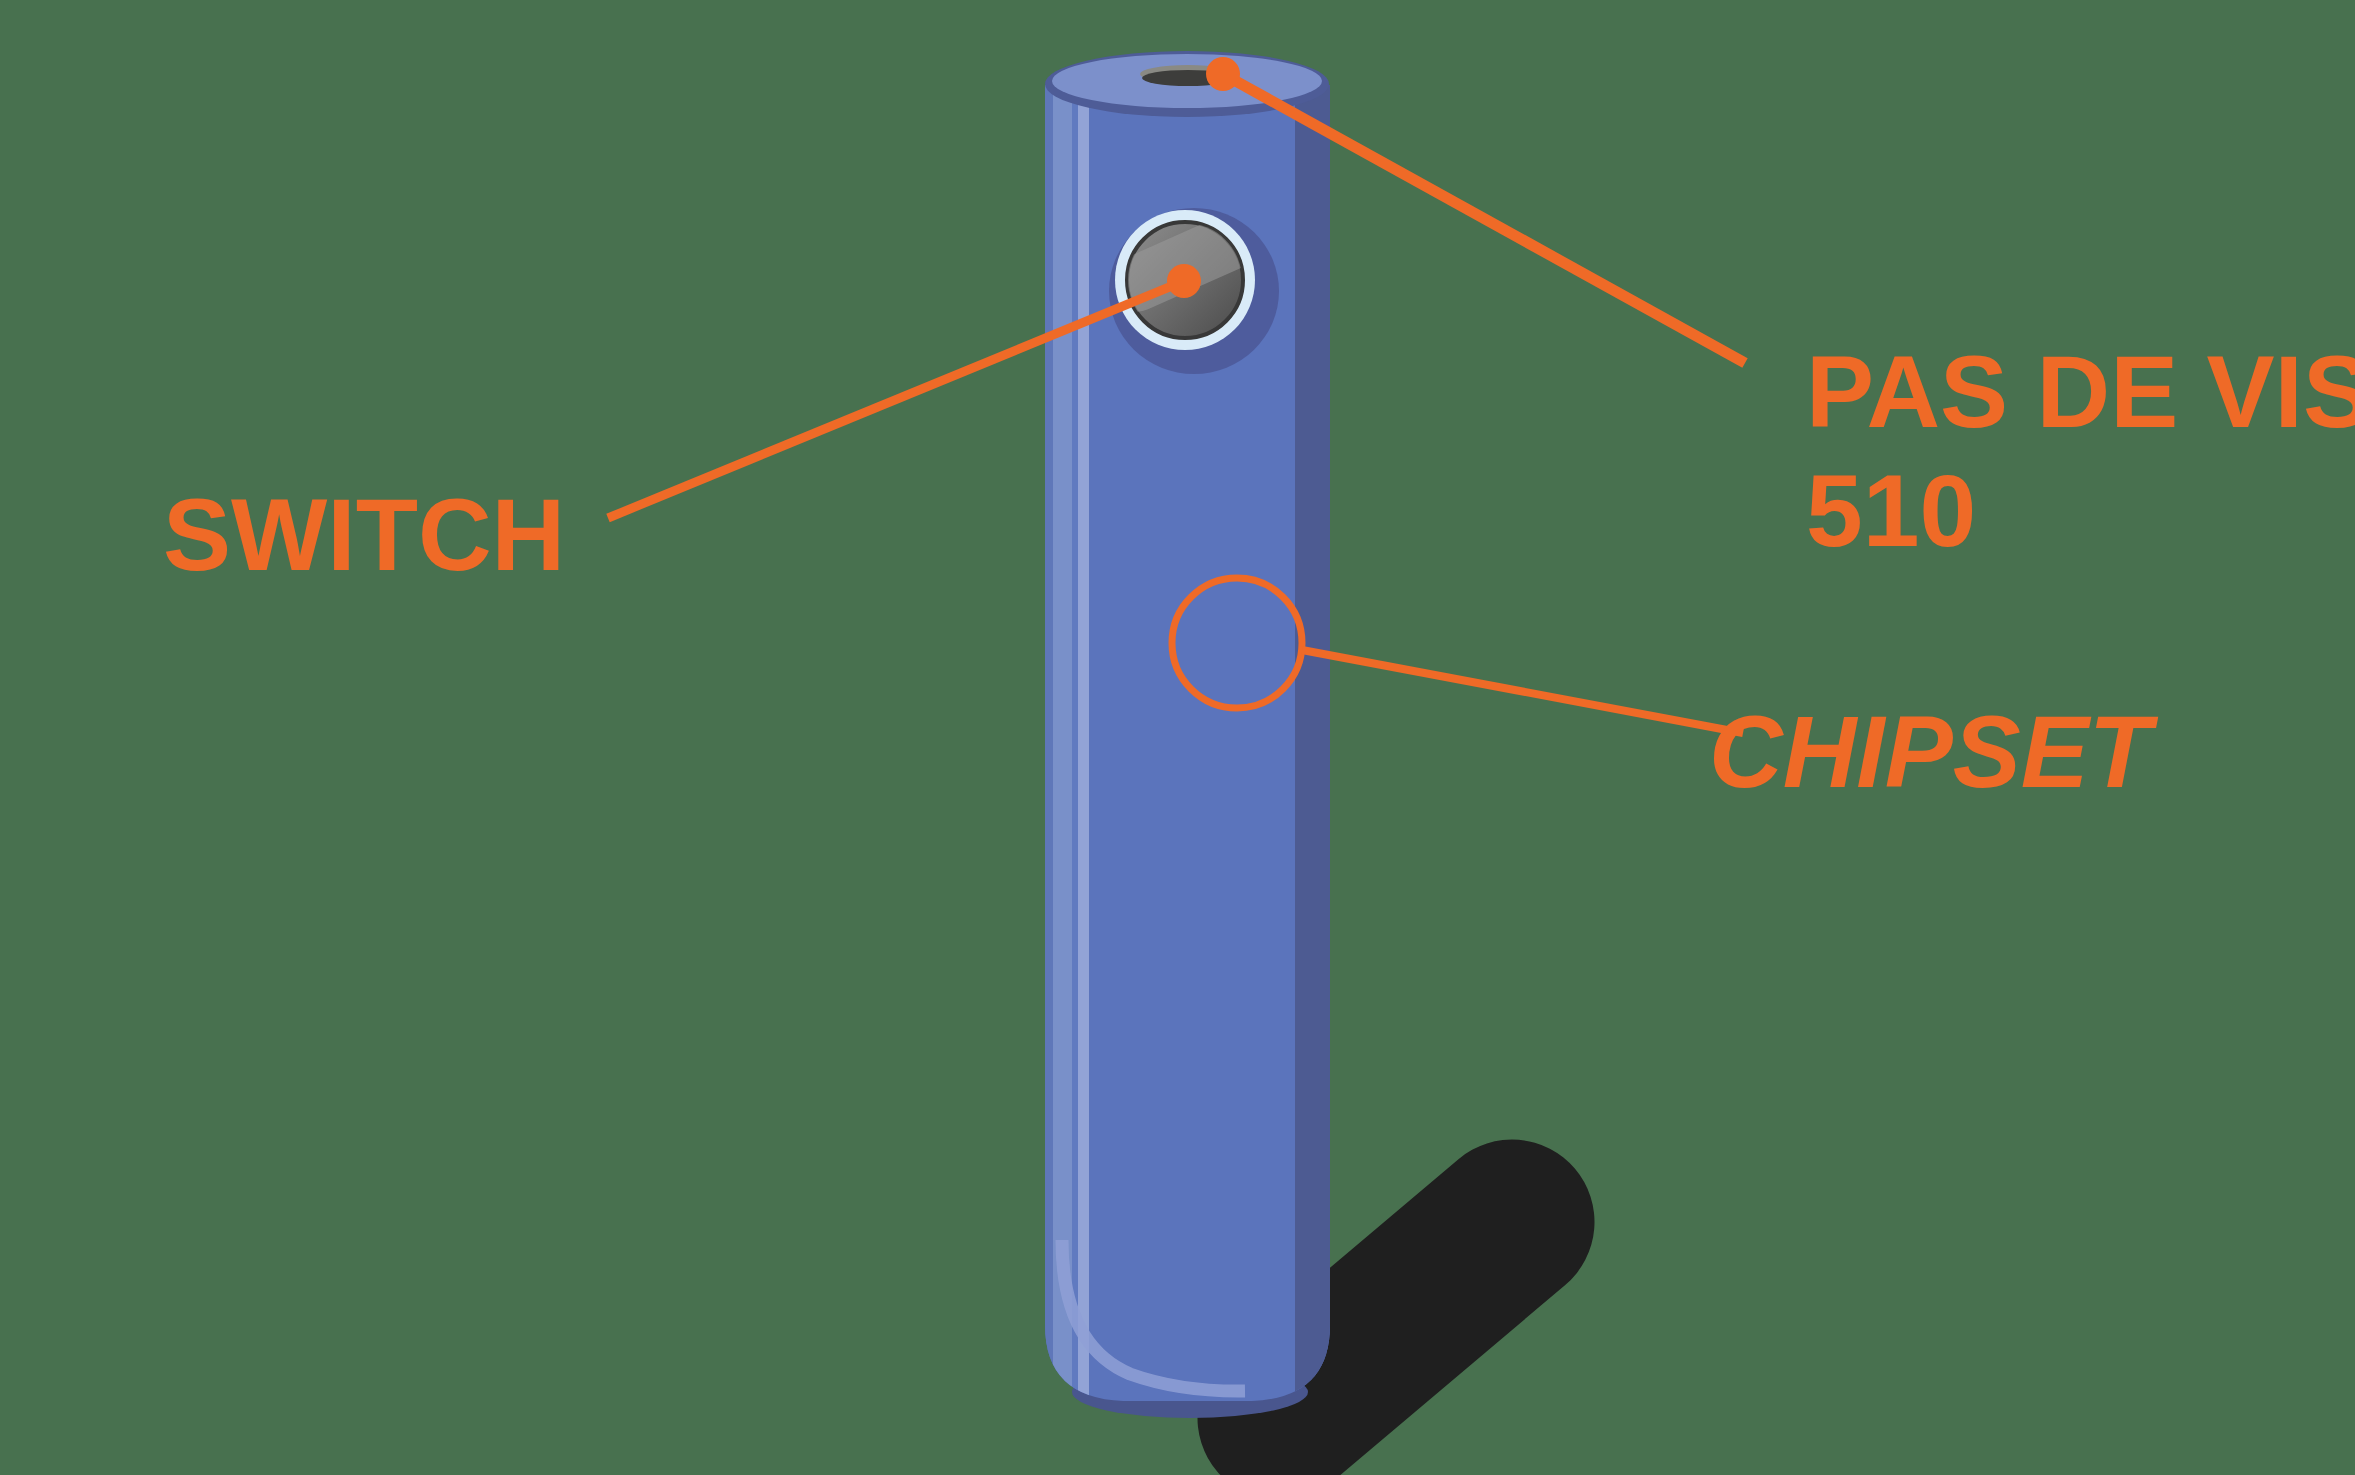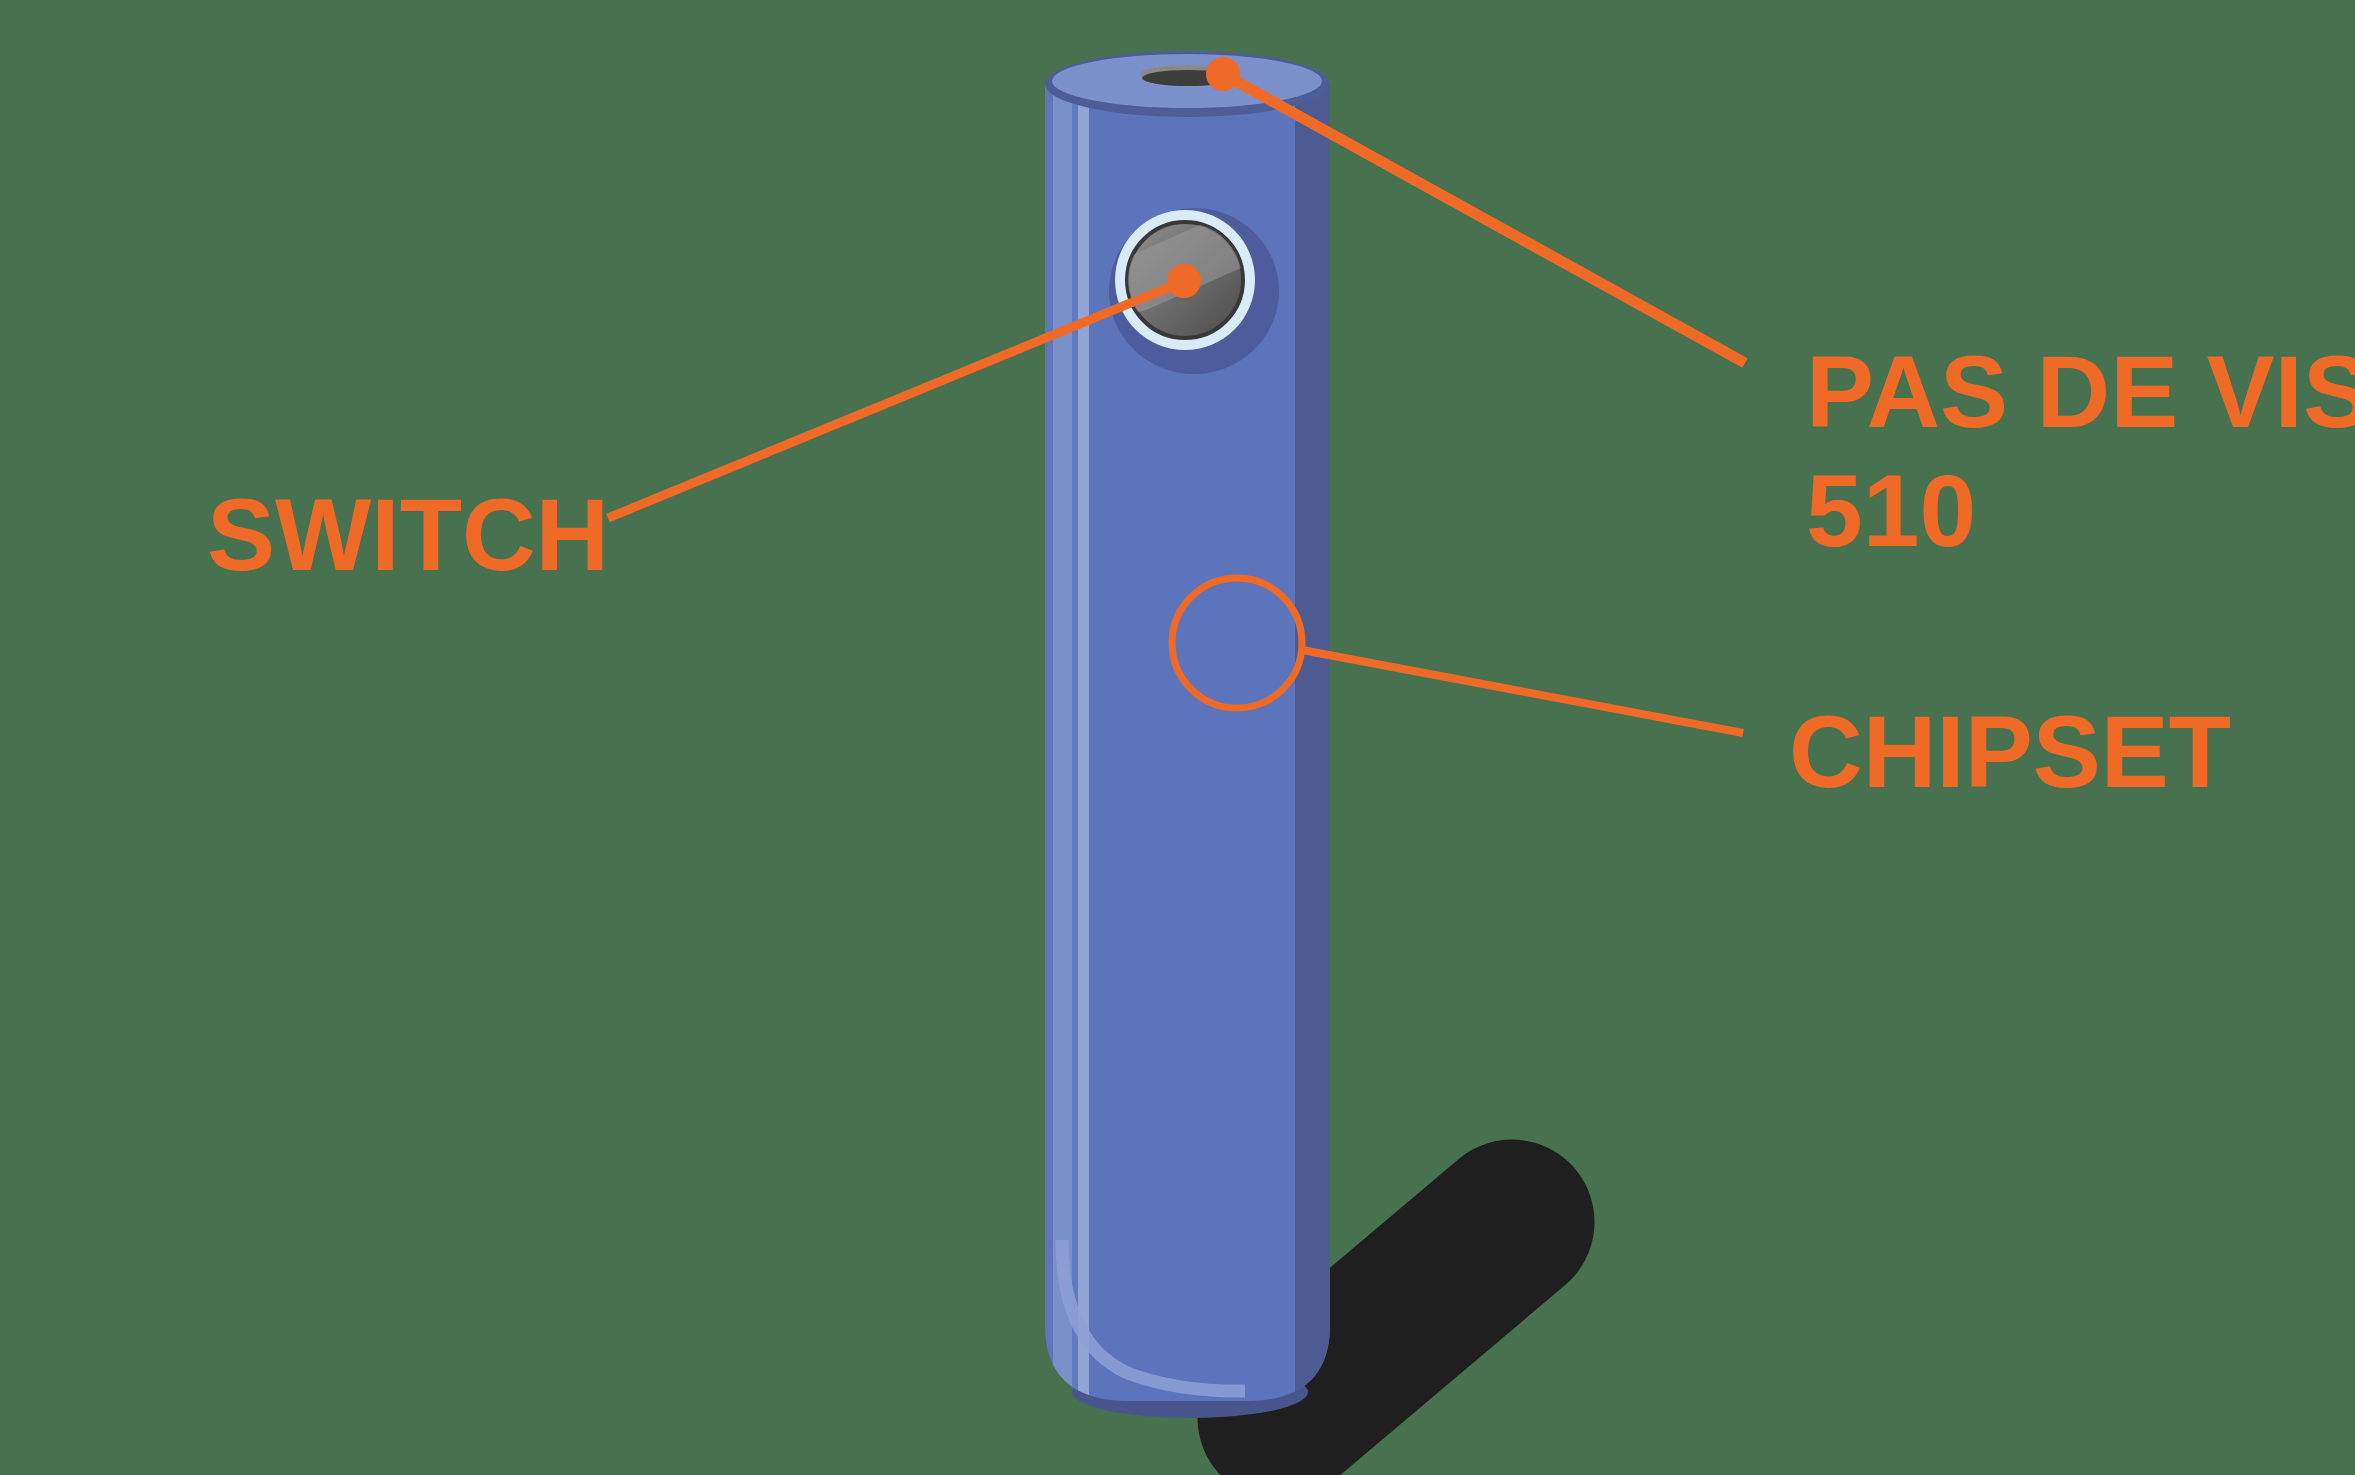--- a/index.html
+++ b/index.html
@@ -14,23 +14,23 @@
   .scene svg{position:absolute;left:0;top:0;}
   .callout-label{
     position:absolute;
     color:#EF6A27;
     font-weight:bold;
     font-size:102px;
     line-height:102px;
     letter-spacing:0px;
     white-space:nowrap;
   }
-  .label-switch{left:163px;top:484px;margin-left:44px;}
+  .label-switch{left:163px;top:484px;}
   .label-pas{left:1806px;top:333px;line-height:119px;}
-  .label-chipset{left:1789px;top:701px;}
+  .label-chipset{left:1709px;top:701px;font-style:italic;}
 </style>
 </head>
 <body>
 
 <div class="scene">
 
   <svg width="2355" height="1475" viewBox="0 0 2355 1475">
 
     <defs>
       <clipPath id="bodyClip">

